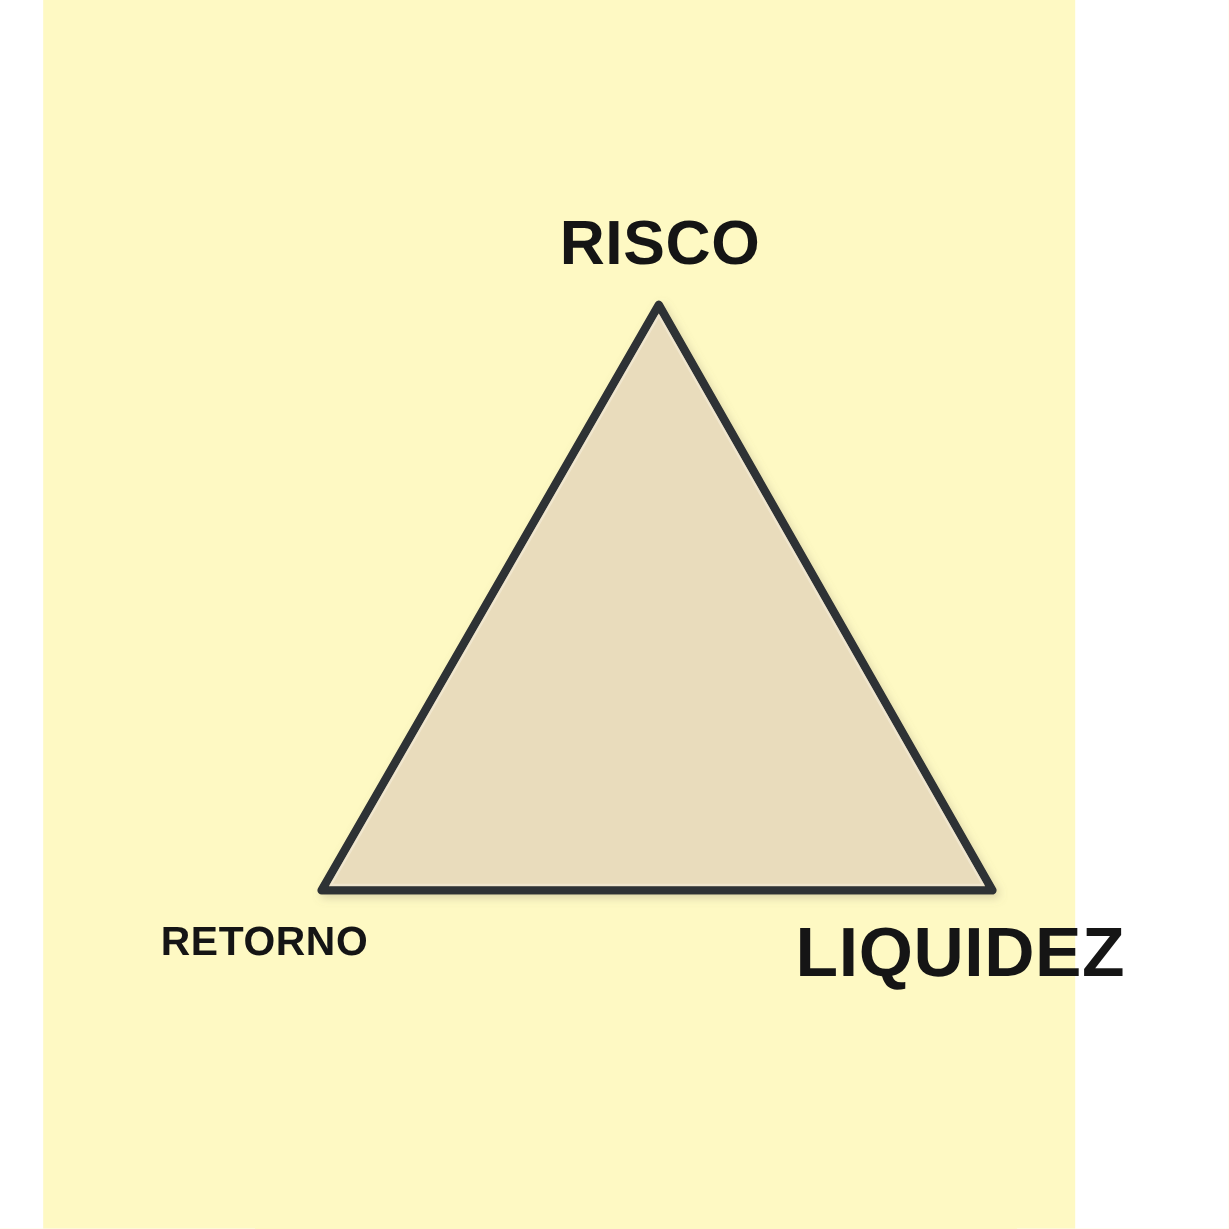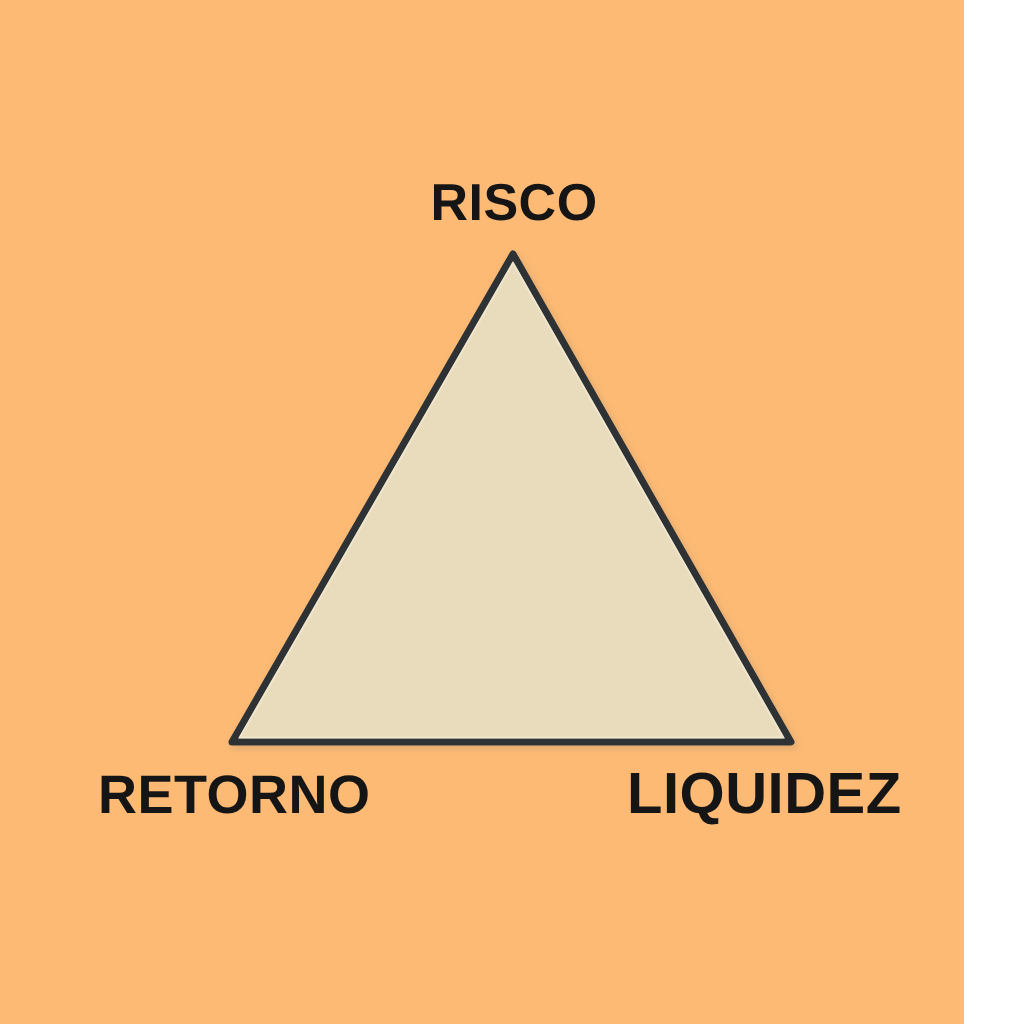--- a/index.html
+++ b/index.html
@@ -61,33 +61,33 @@
 
   #label-liquidez {
     left: 627px;
     top: 765px;
     font-size: 58px;
   }
 </style>
 </head>
 <body>
 
-<div id="canvas" style="background: #fdba74; width: 964px; height: 1024px;">
+<div id="canvas" style="background: #fef9c3; width: 860px; height: 1024px; margin-left: 36px;">
 
   <svg id="triangle-svg" viewBox="0 0 1024 1024" aria-hidden="true">
     <defs>
       <filter id="soft-shadow" x="-20%" y="-20%" width="140%" height="140%">
         <feDropShadow dx="2.5" dy="3" stdDeviation="3.5" flood-color="#8A8070" flood-opacity="0.30"></feDropShadow>
       </filter>
     </defs>
 
     <polygon id="triangle-shape" points="513,254 791,742 232,742" fill="#E9DCBC" stroke="#2E3234" stroke-width="7" stroke-linejoin="round" filter="url(#soft-shadow)"></polygon>
 
     <polygon id="triangle-inner-rim" points="513.0,263.1 783.2,737.4 239.8,737.4" fill="none" stroke="#F6EEDC" stroke-width="2" stroke-linejoin="round" opacity="0.55"></polygon>
   </svg>
 
   <div class="vertex-label" id="label-risco" style="font-size: 52px; color: rgb(21, 21, 21);">RISCO</div>
 
-  <div class="vertex-label" id="label-retorno" style="font-size: 54px; color: rgb(21, 21, 21);">RETORNO</div>
+  <div class="vertex-label" id="label-retorno" style="font-size: 34px; color: rgb(21, 21, 21);">RETORNO</div>
 
   <div class="vertex-label" id="label-liquidez" style="font-size: 58px; color: rgb(21, 21, 21); text-align: right;">LIQUIDEZ</div>
 
 </div>
 
 </body></html>

